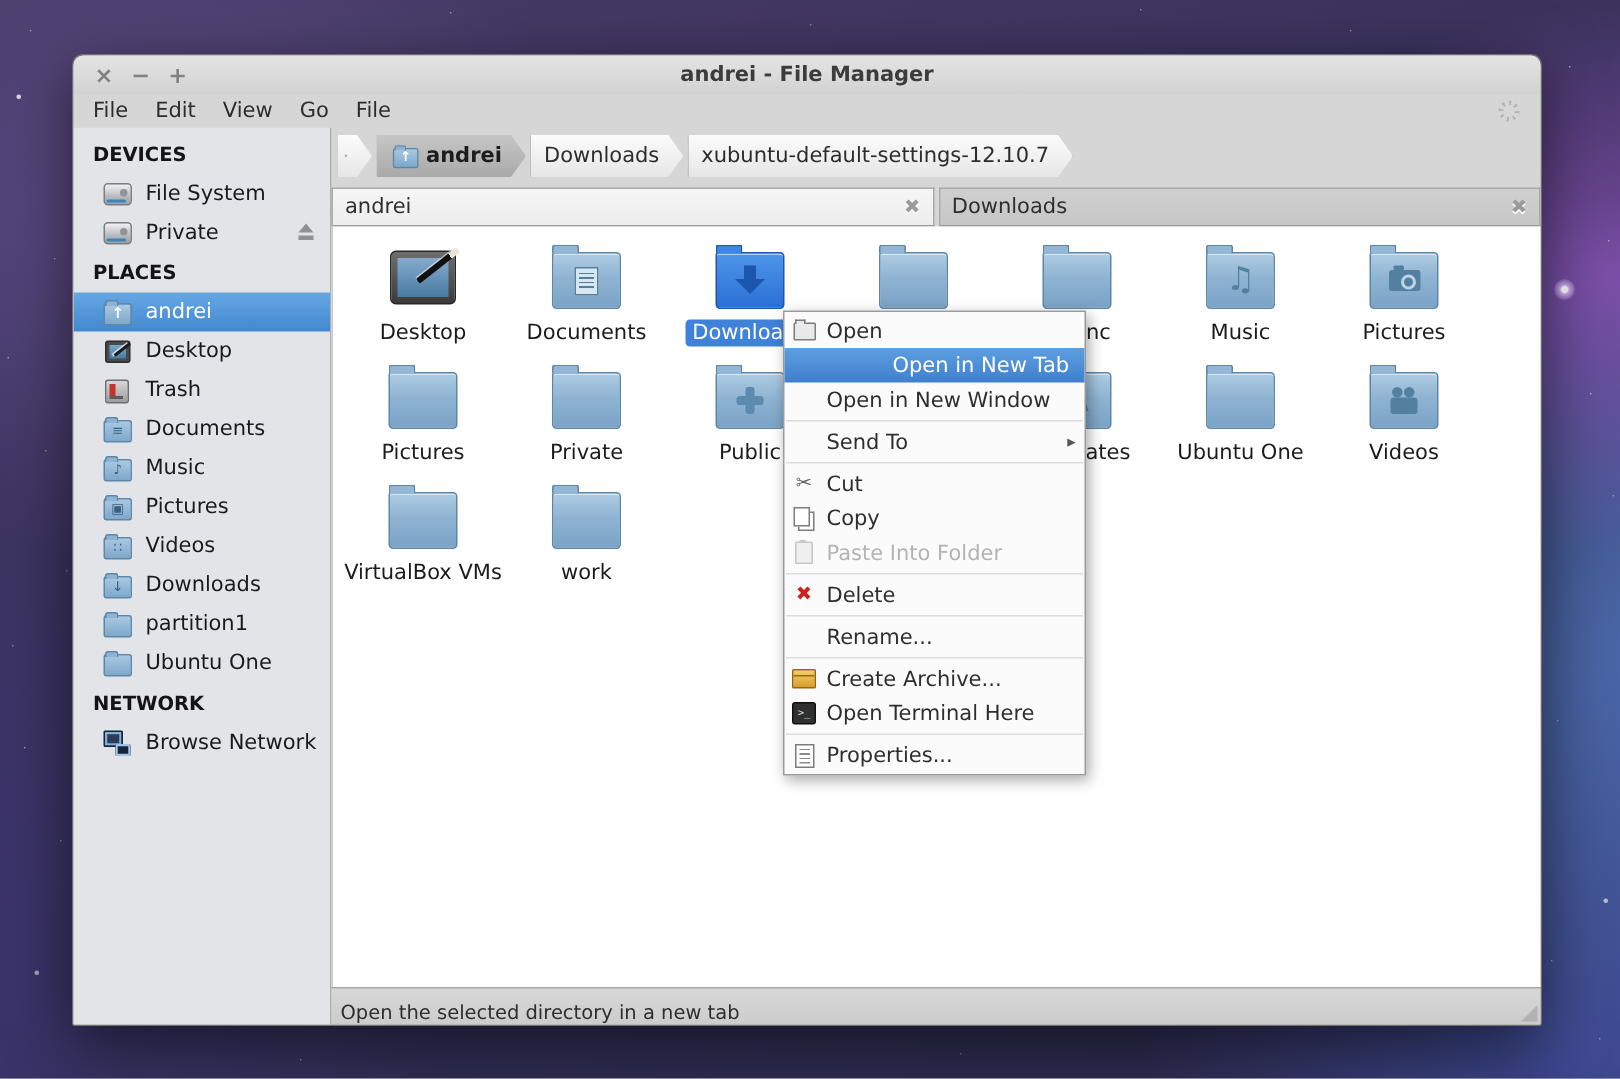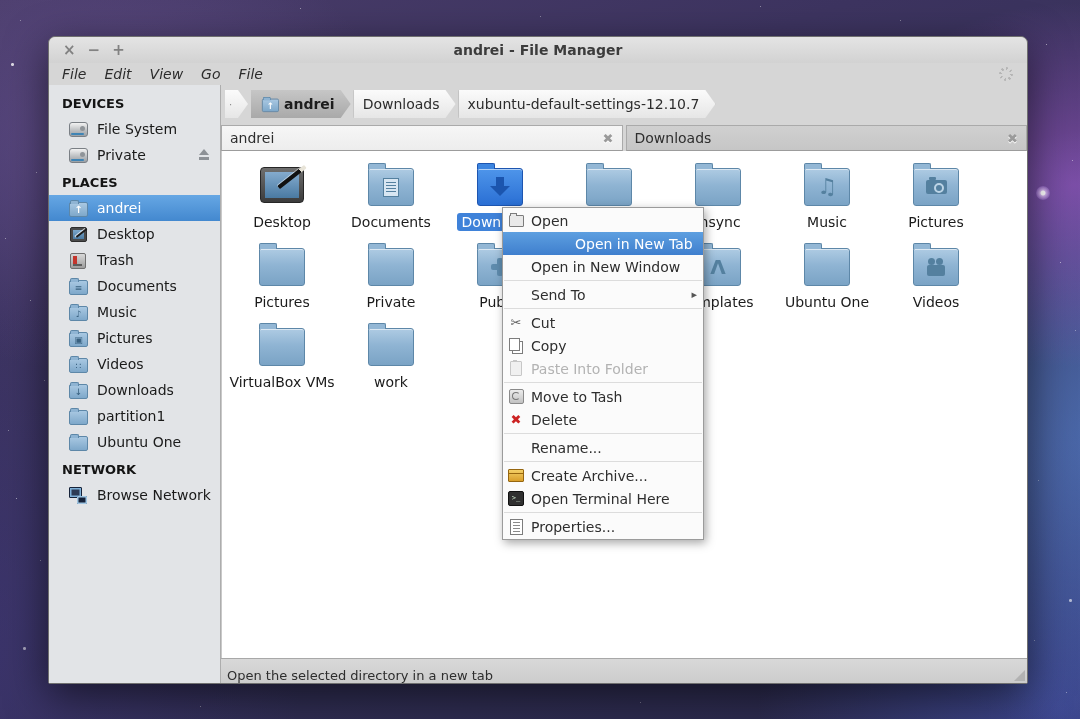--- a/index.html
+++ b/index.html
@@ -33,21 +33,21 @@
   
   .window{position:absolute;left:48px;top:36px;width:980px;height:648px;
     background:#d6d6d6;border:1px solid #6f6f6f;border-radius:7px 7px 2px 2px;
     box-shadow:0 12px 42px rgba(0,0,0,.55);box-sizing:border-box;display:flex;flex-direction:column;}
   .titlebar{height:26px;flex:0 0 26px;position:relative;border-radius:7px 7px 0 0;
     background:linear-gradient(#e4e4e4,#d2d2d2);display:flex;align-items:center;justify-content:center;}
   .title{font-size:14px;font-weight:bold;color:#3c3c3c;}
   .winbtns{position:absolute;left:14px;top:0;height:26px;display:flex;align-items:center;gap:12px;}
   .winbtn{color:#828282;font-size:15px;font-weight:bold;line-height:1;cursor:default;}
   .menubar{height:22px;flex:0 0 22px;display:flex;align-items:center;padding-left:4px;background:#d6d6d6;position:relative;}
-  .menu-item{font-size:14px;color:#2c2c2c;padding:2px 9px;font-style:italic;}
+  .menu-item{font-size:14px;color:#2c2c2c;padding:2px 9px;}
   .spinner{position:absolute;right:14px;top:4px;width:14px;height:14px;border-radius:50%;
     background:repeating-conic-gradient(#b5b5b5 0deg 16deg,rgba(0,0,0,0) 16deg 45deg);}
   .spinner::after{content:"";position:absolute;inset:3px;border-radius:50%;background:#d6d6d6;}
 
   .body-row{flex:1;display:flex;min-height:0;}
 
   
   .sidebar{width:172px;flex:0 0 172px;background:#e2e4e7;border-right:1px solid #adadad;
     box-sizing:border-box;padding-top:4px;overflow:hidden;}
   .side-header{font-size:13px;font-weight:bold;color:#141414;padding:7px 0 5px 13px;}
@@ -129,21 +129,21 @@
   .em-compass{font-size:20px;line-height:1;font-weight:bold;}
   .em-down{position:relative;width:20px;height:20px;}
   .em-down::before{content:"";position:absolute;left:6px;top:0;width:8px;height:9px;background:#1b55ae;}
   .em-down::after{content:"";position:absolute;left:0;top:9px;border-left:10px solid transparent;border-right:10px solid transparent;border-top:10px solid #1b55ae;}
   .icn-desktop{position:absolute;left:2px;top:6px;width:42px;height:34px;border-radius:4px;
     background:linear-gradient(#6e6e6e,#3b3b3b);border:1px solid #262626;}
   .icn-desktop::before{content:"";position:absolute;inset:4px;background:linear-gradient(#84abce,#4a7aa2);}
   .icn-desktop .pen{position:absolute;right:-6px;top:7px;width:34px;height:4px;background:linear-gradient(90deg,#111 0 80%,#e8e4d8 80%);transform:rotate(-38deg);border-radius:1px;box-shadow:0 -1px 0 rgba(255,255,255,.5);}
 
   
-  .ctxmenu{position:absolute;left:502px;top:207px;width:202px;background:#fbfbfb;
+  .ctxmenu{position:absolute;left:522px;top:207px;width:202px;background:#fbfbfb;
     border:1px solid #9b9b9b;box-shadow:2px 3px 9px rgba(0,0,0,.35);padding:1px 0;z-index:60;box-sizing:border-box;}
   .mrow{height:23px;display:flex;align-items:center;padding:0 6px 0 5px;font-size:14px;color:#2e2e2e;}
   .mrow .mico{width:16px;height:16px;flex:0 0 16px;margin-right:7px;position:relative;display:flex;align-items:center;justify-content:center;}
   .mrow.hl{background:linear-gradient(#5d9fe0,#3f7fce);color:#fff;gap:44px;}
   .mrow.disabled{color:#b3b3b3;}
   .mrow.disabled .mico{opacity:.45;}
   .msep{height:1px;background:#dcdcdc;margin:2px 1px;}
   .subarrow{margin-left:auto;color:#555;font-size:11px;}
   .ico-open{width:13px;height:10px;background:#e9e9e9;border:1px solid #7c7c7c;border-radius:1px;position:relative;}
   .ico-open::before{content:"";position:absolute;top:-3px;left:0;width:5px;height:2px;background:#e9e9e9;border:1px solid #7c7c7c;border-bottom:none;}
@@ -468,26 +468,20 @@
     <span>Copy</span>
   </div>
   <div class="mrow disabled">
     <span class="mico">
         <span class="ico-paste"></span>
       </span>
     <span>Paste Into Folder</span>
   </div>
   <div class="msep"></div>
   <div class="mrow">
-    <span class="mico">
-        <span class="ico-tash"></span>
-      </span>
-    <span>Move to Tash</span>
-  </div>
-  <div class="mrow">
     <span class="mico ico-delete">✖</span>
     <span>Delete</span>
   </div>
   <div class="msep"></div>
   <div class="mrow">
     <span class="mico"></span>
     <span>Rename...</span>
   </div>
   <div class="msep"></div>
   <div class="mrow">

